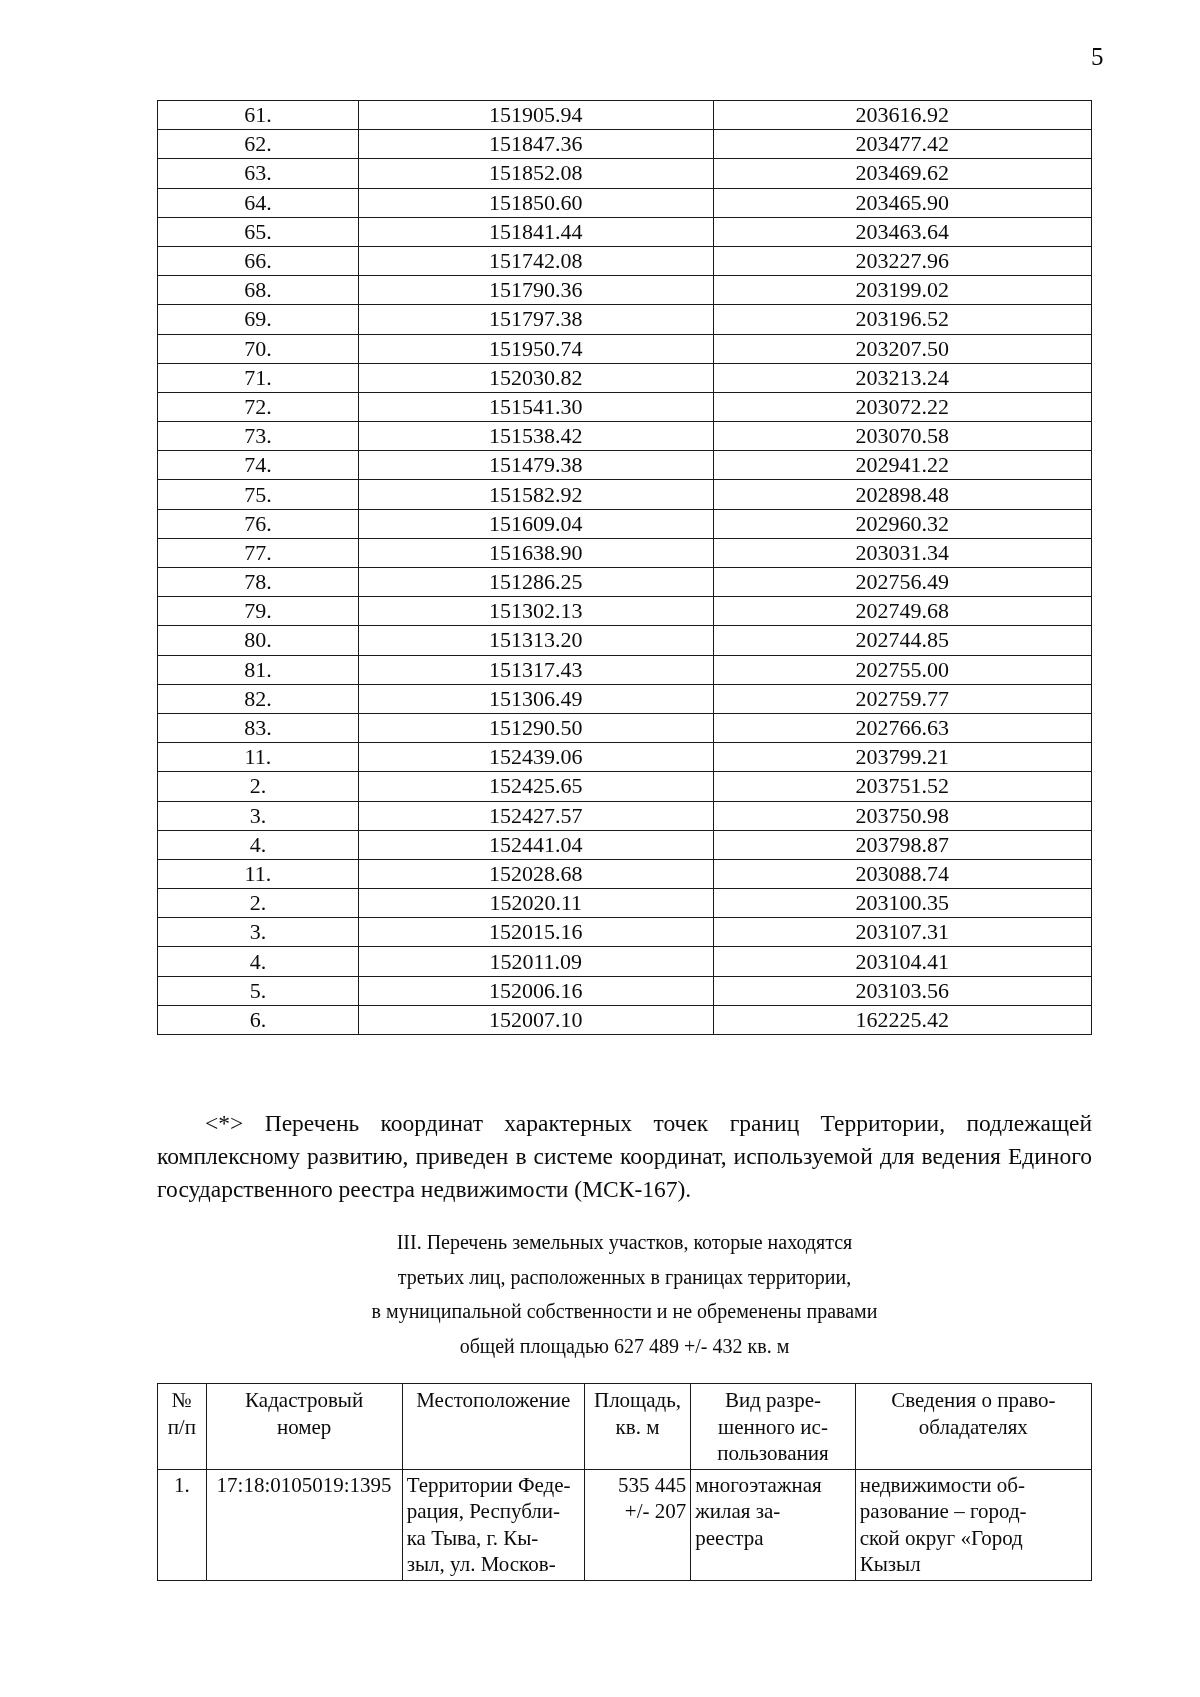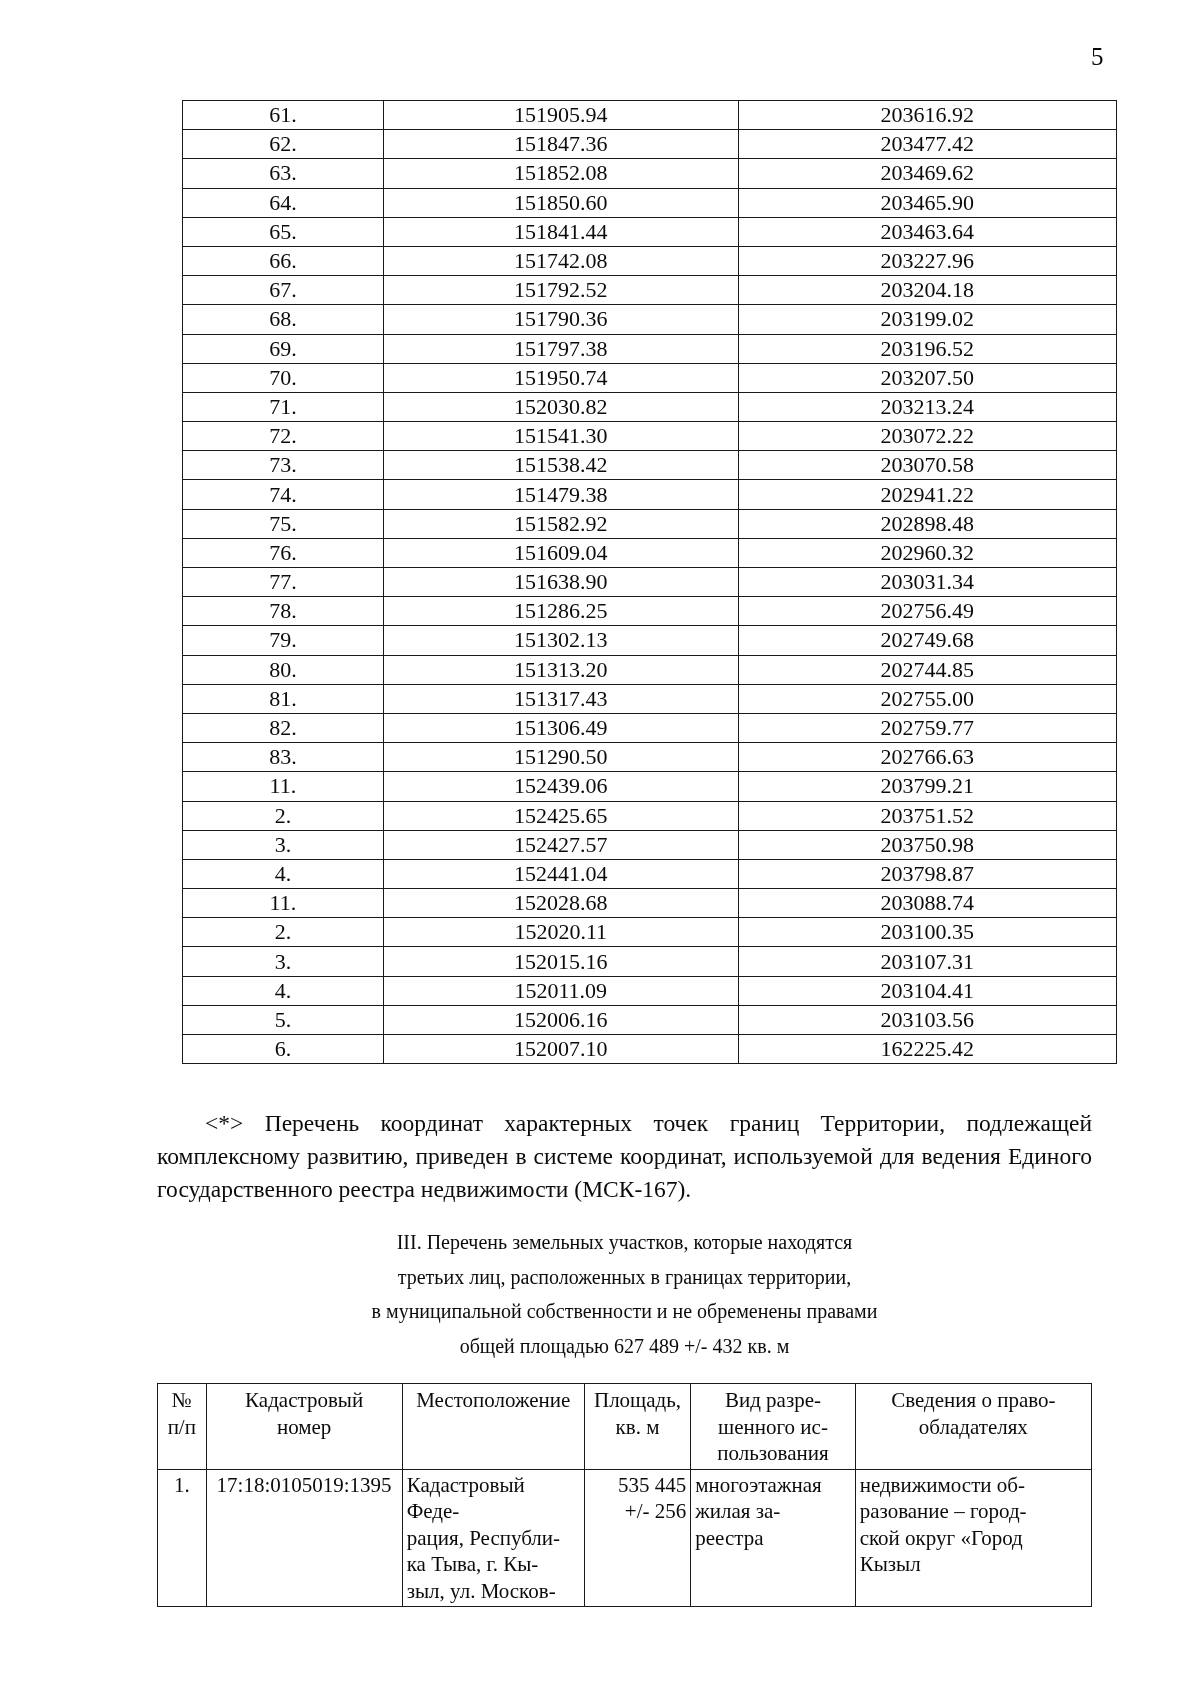--- a/index.html
+++ b/index.html
@@ -35,21 +35,20 @@
   .coord-table-wrap {
     position: absolute;
     top: 100px;
     left: 157px;
     width: 935px;
   }
   table.coord {
     border-collapse: collapse;
     width: 100%;
     table-layout: fixed;
-    margin-left: 25px;
   }
   table.coord td {
     border: 1px solid #1a1a1a;
     height: 28.2px;
     font-size: 22px;
     text-align: center;
     vertical-align: middle;
     padding: 0;
     line-height: 1;
     font-family: "Liberation Serif", "DejaVu Serif", serif;
@@ -169,25 +168,20 @@
           <td>65.</td>
           <td>151841.44</td>
           <td>203463.64</td>
         </tr>
         <tr>
           <td>66.</td>
           <td>151742.08</td>
           <td>203227.96</td>
         </tr>
         <tr>
-          <td>67.</td>
-          <td>151792.52</td>
-          <td>203204.18</td>
-        </tr>
-        <tr>
           <td>68.</td>
           <td>151790.36</td>
           <td>203199.02</td>
         </tr>
         <tr>
           <td>69.</td>
           <td>151797.38</td>
           <td>203196.52</td>
         </tr>
         <tr>
@@ -359,28 +353,28 @@
             <span class="hdr-line">Сведения о право-</span>
             <span class="hdr-line">обладателях</span>
           </th>
         </tr>
       </thead>
       <tbody>
         <tr>
           <td class="cell-num">1.</td>
           <td class="cell-cad">17:18:0105019:1395</td>
           <td class="cell-loc">
-            <span class="cell-line">Кадастровый Феде-</span>
+            <span class="cell-line">Территории Феде-</span>
             <span class="cell-line">рация, Республи-</span>
             <span class="cell-line">ка Тыва, г. Кы-</span>
             <span class="cell-line">зыл, ул. Москов-</span>
           </td>
           <td class="cell-area">
             <span class="cell-line">535 445</span>
-            <span class="cell-line">+/- 256</span>
+            <span class="cell-line">+/- 207</span>
           </td>
           <td class="cell-use">
             <span class="cell-line">многоэтажная</span>
             <span class="cell-line">жилая за-</span>
             <span class="cell-line">реестра</span>
           </td>
           <td class="cell-owner">
             <span class="cell-line">недвижимости об-</span>
             <span class="cell-line">разование – город-</span>
             <span class="cell-line">ской округ «Город</span>

